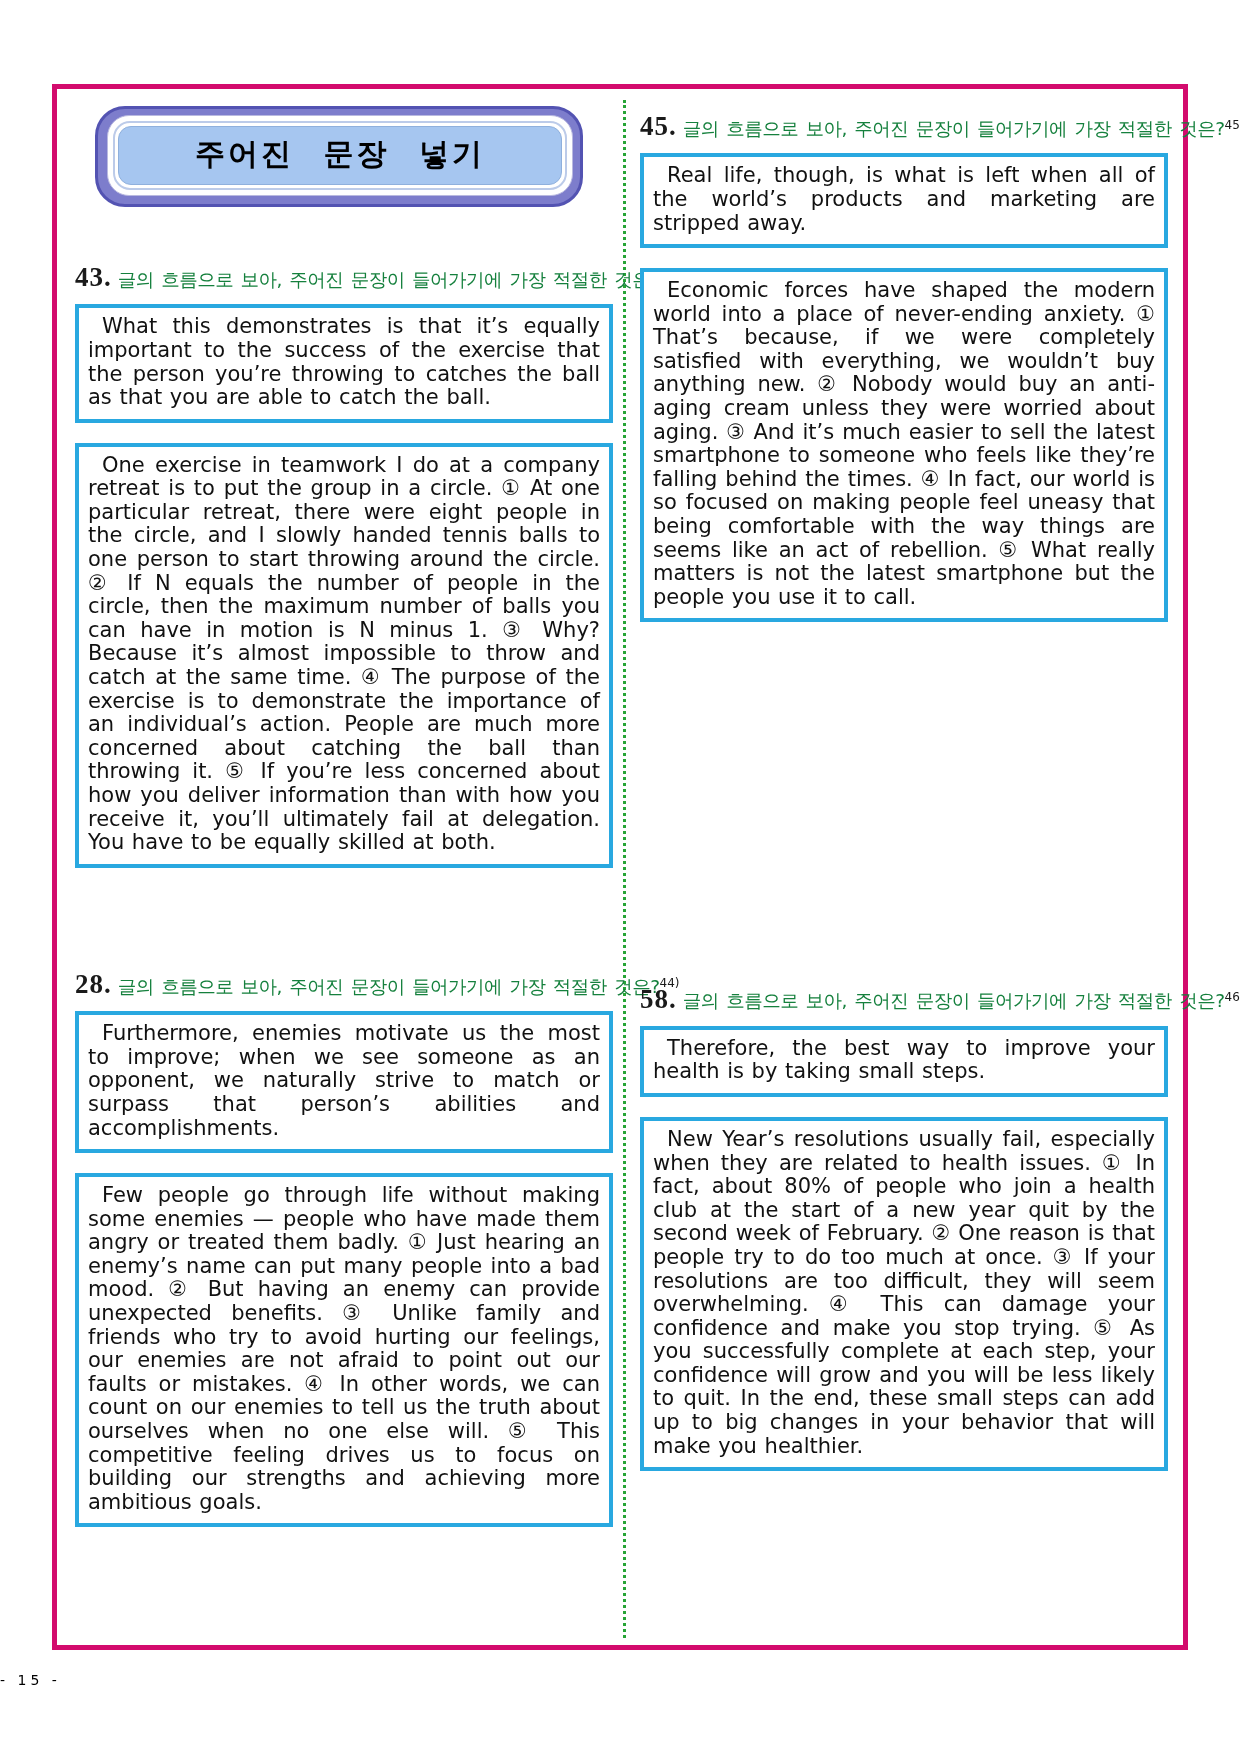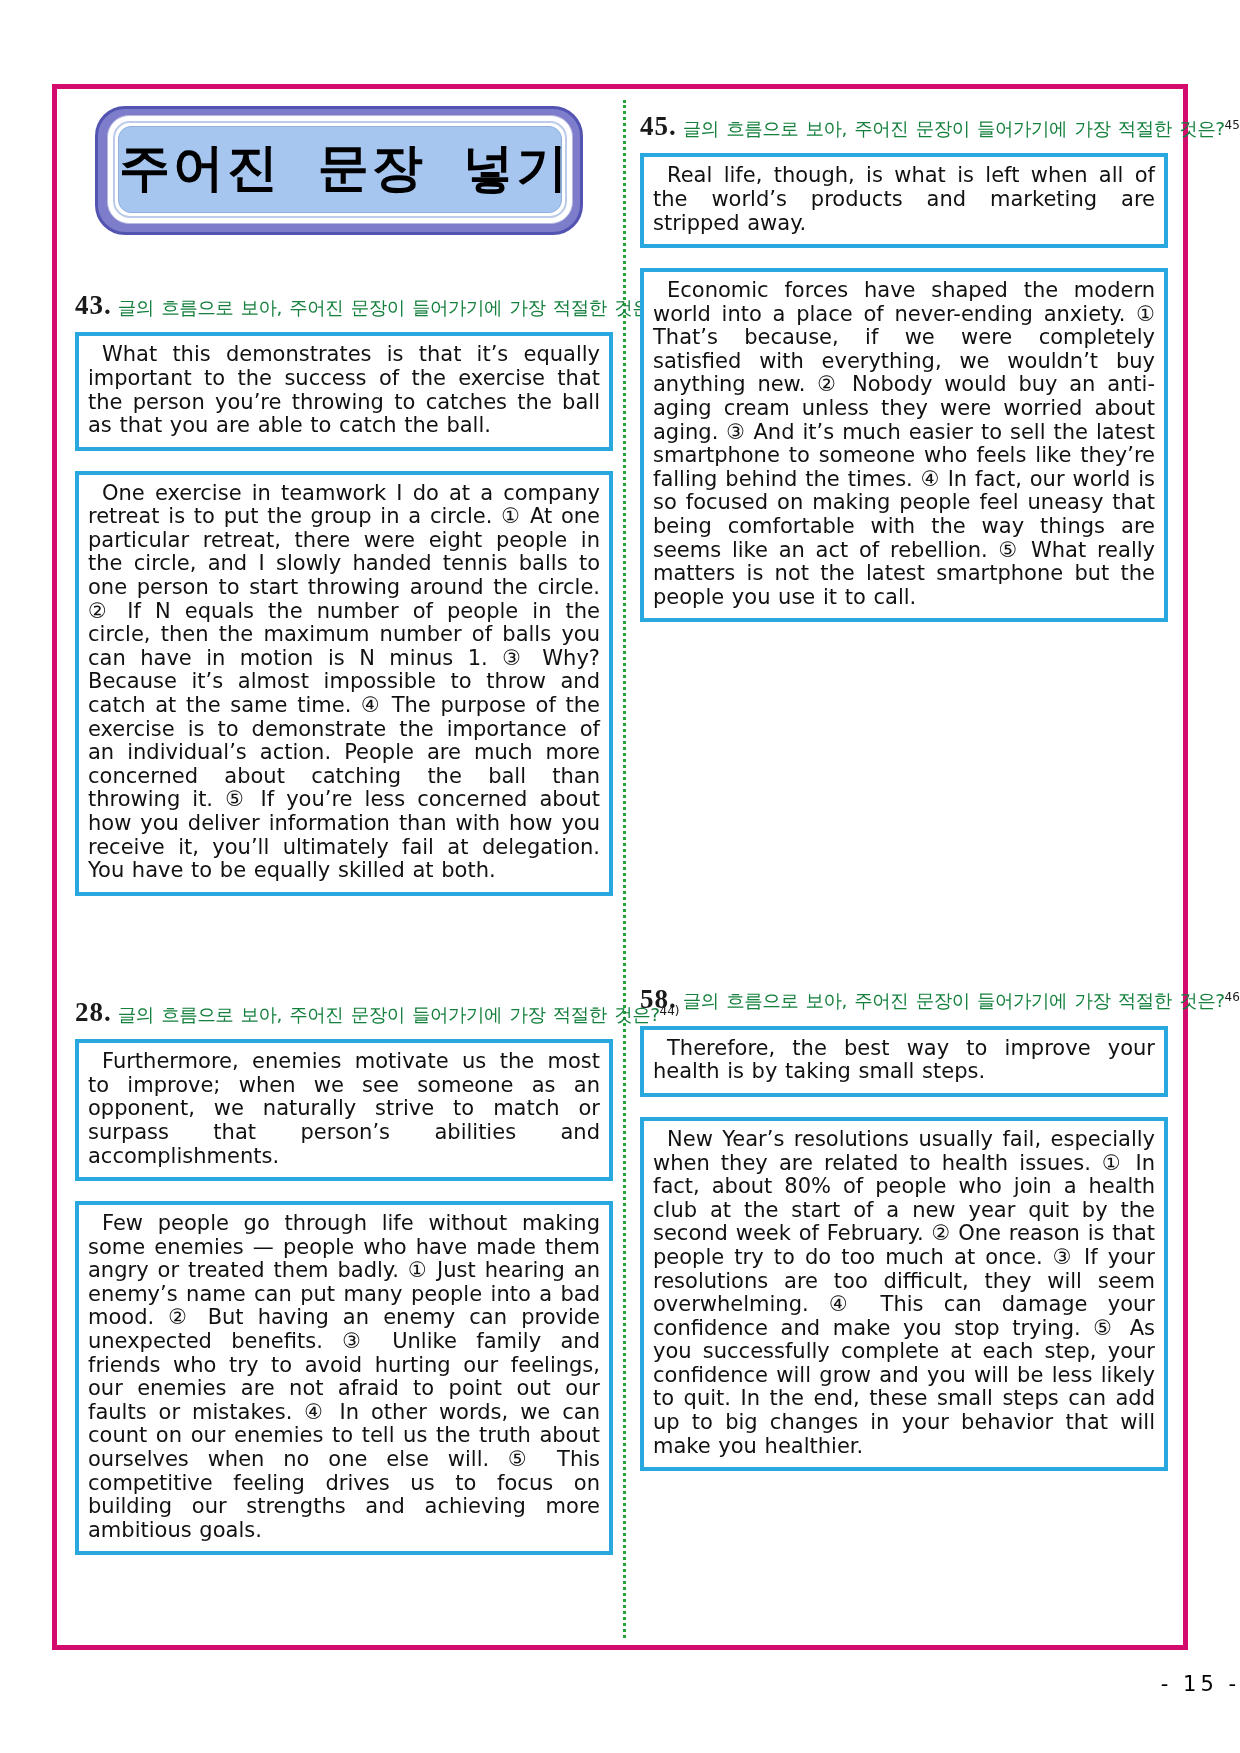--- a/index.html
+++ b/index.html
@@ -45,21 +45,21 @@
     border: 2px solid #bccbe9;
     border-radius: 17px;
     padding: 3px;
   }
   .title-inner {
     background: #a6c6f0;
     border: 1px solid #8fb0dd;
     border-radius: 13px;
     text-align: center;
     padding: 7px 0 9px 0;
-    font-size: 51px;
+    font-size: 30px;
     font-weight: bold;
     letter-spacing: 3px;
     word-spacing: 16px;
     color: #000;
     white-space: nowrap;
   }
 
   
   .q-heading { margin: 0 0 8px 0; line-height: 30px; white-space: nowrap; }
   .q-num {
@@ -100,22 +100,22 @@
 
   .mt-43 { margin-top: 54px; }   
   .mt-44 { margin-top: 100px; }  
   .mt-45 { margin-top: 10px; }   
   .mt-46 { margin-top: 360px; }  
 
   .page-number {
     position: absolute;
     left: 0; right: 0;
     top: 1672px;
-    text-align: right;
-    font-size: 21px;
+    text-align: left;
+    font-size: 14px;
     letter-spacing: 4px;
     color: #000;
   }
 </style>
 </head>
 <body>
 
 <div class="page-border"></div>
 <div class="column-divider"></div>
 

